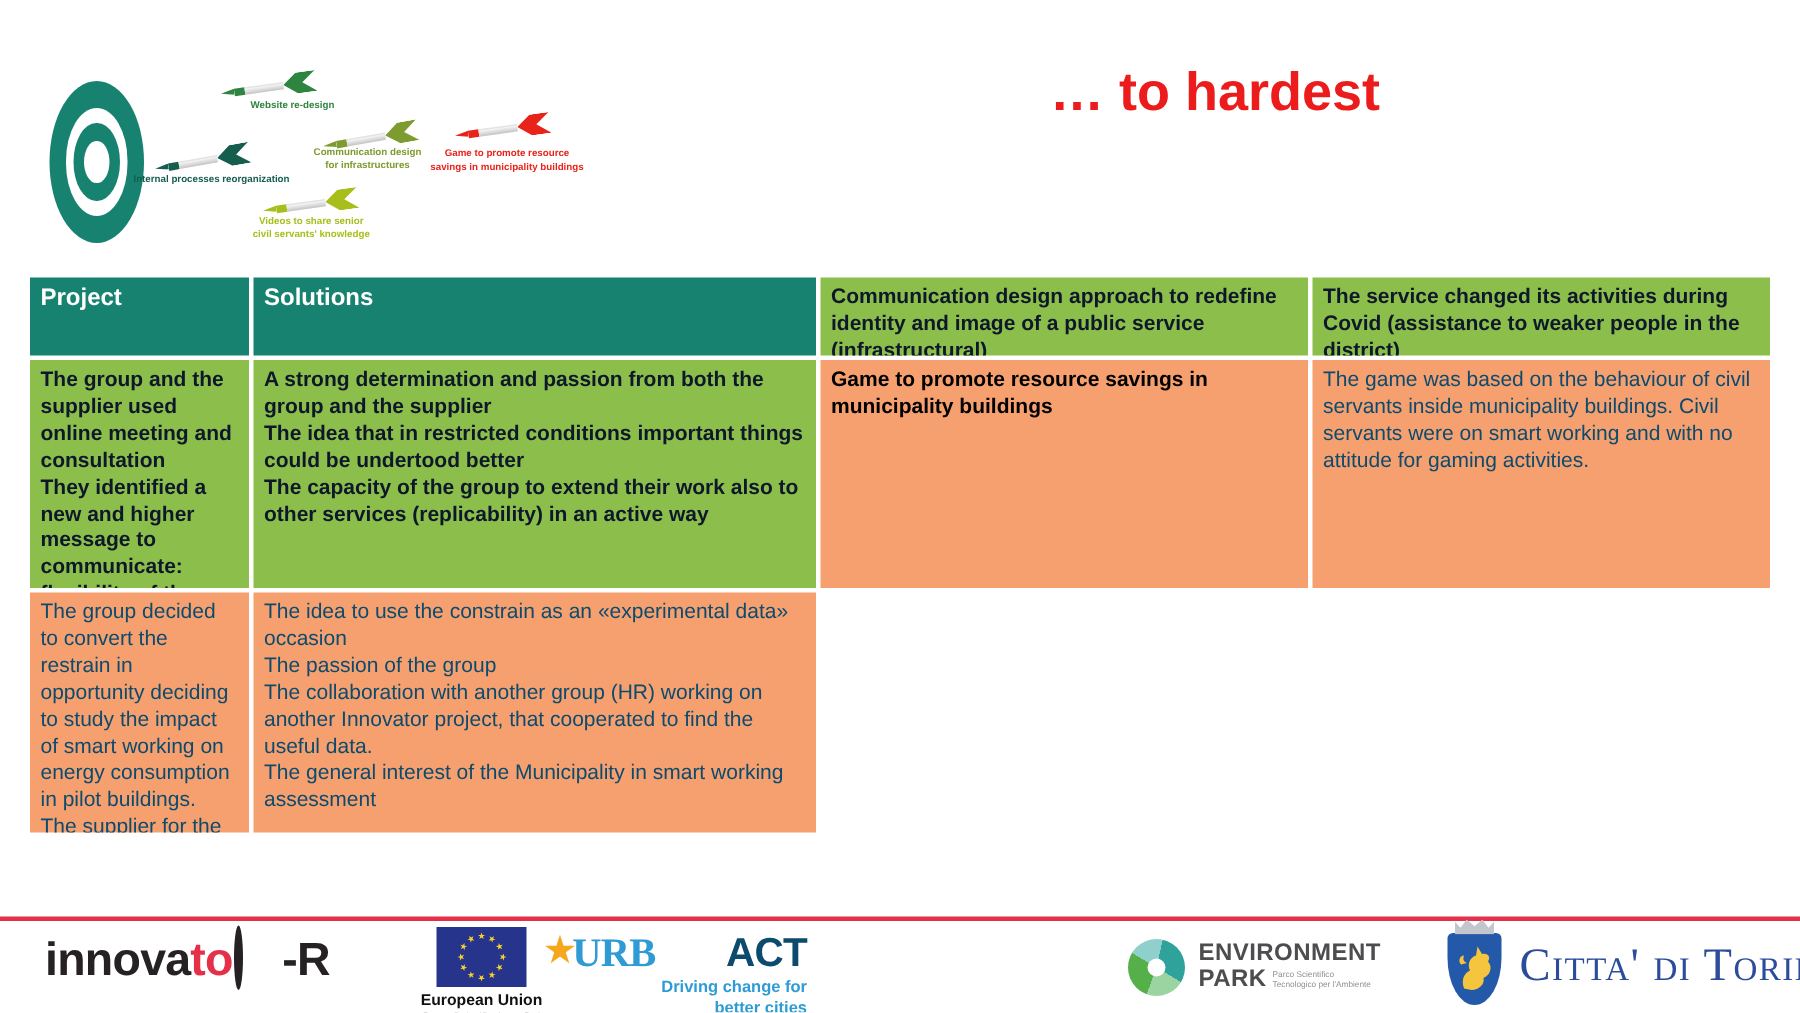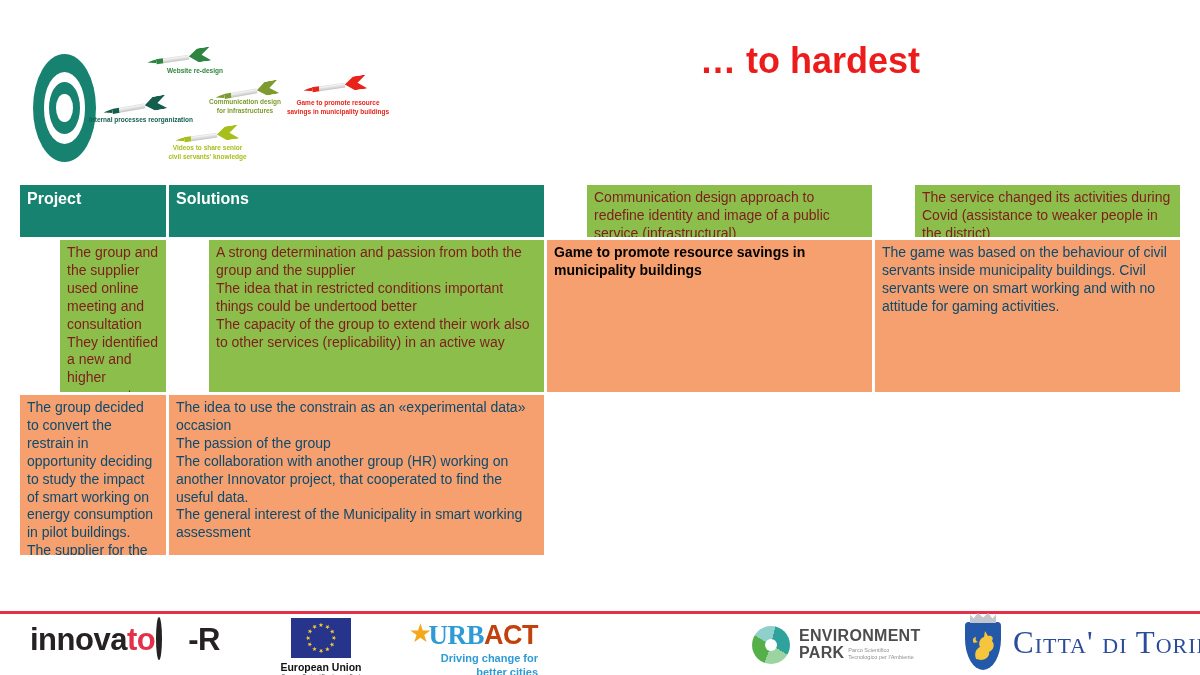--- a/index.html
+++ b/index.html
@@ -25,21 +25,21 @@
   
   .title { position:absolute; left:640px; top:40px; width:340px; text-align:center;
            font-size:36px; font-weight:700; color:var(--title-red,#ED1C1C); }
 
   
   .ptable { position:absolute; left:20px; top:185px; display:grid;
             grid-template-columns:146px 375px 325px 305px;
             grid-template-rows:52px 152px 160px; gap:3px; }
   .cell { padding:4px 7px; font-size:14px; line-height:1.28; white-space:pre-line; overflow:hidden; }
   .th { background:var(--header-teal,#178270); color:#fff; font-weight:700; font-size:16px; }
-  .r-green  { background:var(--row-green,#8CBE4B); color:#7f1d1d; font-weight:400;margin-left:40px; }
+  .r-green  { background:var(--row-green,#8CBE4B); color:#0f172a; font-weight:700; }
   .r-orange { background:var(--row-orange,#F5A06E); color:#0c4a6e; }
   .r-orange.proj { font-weight:700; color:#000; }
 
   
   .footline { position:absolute; top:611px; left:0; width:1200px; height:3px; background:var(--footer-line,#E5304A); }
 
   .logo-innovator { position:absolute; left:30px; top:622px; display:flex; align-items:flex-start;
                     font-weight:700; font-size:31px; color:#262223; letter-spacing:-0.5px; }
   .logo-innovator .red { color:var(--footer-line,#E5304A); }
   .bulb { position:relative; width:32px; height:46px; margin:0 0 0 1px; }
@@ -67,21 +67,21 @@
   .eu-flag i:nth-child(11){transform:translate(-50%,-50%) rotate(300deg) translateY(-13px);}
   .eu-flag i:nth-child(12){transform:translate(-50%,-50%) rotate(330deg) translateY(-13px);}
   .eu-label { font-size:10.5px; font-weight:700; color:#111; margin-top:3px; }
   .eu-sub { font-size:4.5px; color:#444; margin-top:1px; }
 
   .logo-urbact { position:absolute; left:398px; top:620px; width:140px; }
   .urbact-row { display:flex; align-items:center; justify-content:flex-end; font-size:27px; font-weight:700; letter-spacing:-0.5px; }
   .u-star { color:#F5A81C; font-size:26px; margin-right:-3px; transform:translateY(-2px); font-style:normal; }
   .u-star::before { content:"★"; }
   .u-urb { color:#2E9BD5;font-family:Liberation Serif, serif; }
-  .u-act { color:#c2410c; }
+  .u-act { color:#0c4a6e;margin-left:47px; }
   .u-tagline { font-size:11px; font-weight:700; color:#2E9BD5; text-align:right; line-height:1.3; margin-top:0; white-space:pre-line; }
 
   .logo-envpark { position:absolute; left:752px; top:626px; display:flex; align-items:center; gap:9px; }
   .ep-icon { width:38px; height:38px; border-radius:50%; position:relative;
              background:conic-gradient(from 200deg,#56B04A 0 28%,#8FD0CC 28% 48%,#2FA39B 48% 78%,#9BD4A0 78%); }
   .ep-icon::after { content:""; position:absolute; inset:34%; border-radius:50%; background:#fff; }
   .ep-name { font-size:16px; color:#4D4D4F; font-weight:700; letter-spacing:0.3px; line-height:1.05; }
   .ep-row2 { display:flex; align-items:flex-start; gap:4px; }
   .ep-sub { font-size:5.5px; color:#909090; white-space:pre-line; line-height:1.25; padding-top:2px; }
 

